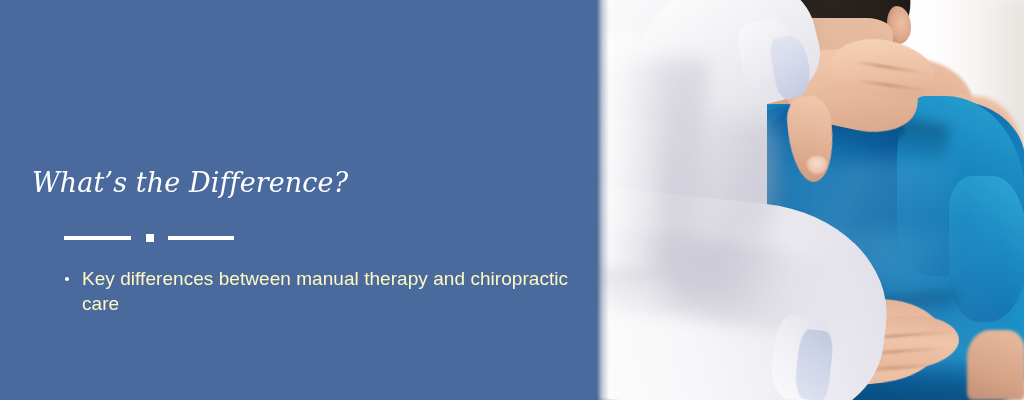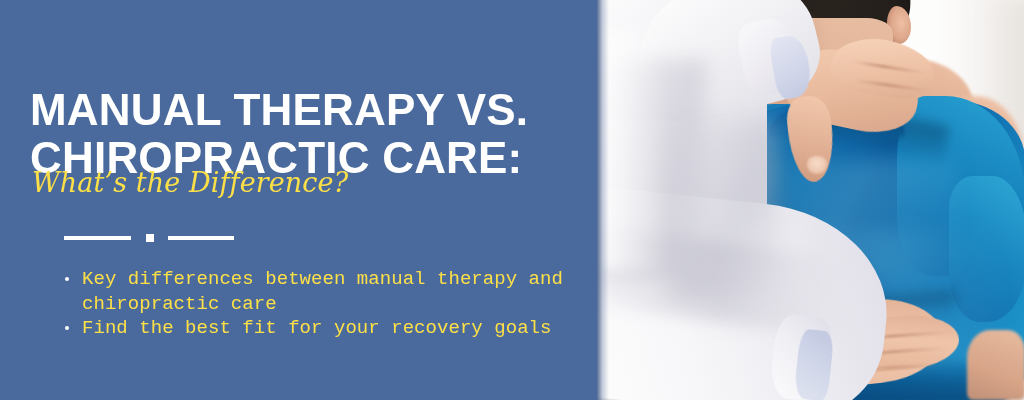--- a/index.html
+++ b/index.html
@@ -46,21 +46,21 @@
     font-weight: 700;
     letter-spacing: 0.2px;
     white-space: nowrap;
   }
   .headline .hl-line { display: block; }
 
   .subhead {
     position: absolute;
     left: 2px;
     top: 166px;
-    color: #fde047;
+    color: #ffffff;
     font-family: "DejaVu Serif", "Liberation Serif", serif;
     font-size: 27px;
     line-height: 34px;
     font-style: italic;
     font-weight: 400;
     letter-spacing: 0.1px;
     white-space: nowrap;
   }
 
   
@@ -94,22 +94,22 @@
     left: 30px;
     top: 267px;
     width: 515px;
     margin: 0;
     padding: 0;
     list-style: none;
   }
   .bullets li {
     position: relative;
     padding-left: 22px;
-    color: #fde047;
-    font-family: Liberation Mono, monospace;
+    color: #fef9c3;
+    font-family: Liberation Sans, sans-serif;
     font-size: 19px;
     line-height: 24.5px;
     font-weight: 400;
     letter-spacing: 0.05px;
   }
   .bullets li .bullet-dot {
     position: absolute;
     left: 5px;
     top: 10px;
     width: 4px;
@@ -441,41 +441,33 @@
   }
 </style>
 </head>
 <body>
 
 <div id="banner">
 
   <div class="left-panel">
     <div class="panel-inner">
 
-      <h1 class="headline">
-        <span class="hl-line">MANUAL THERAPY VS.</span>
-        <span class="hl-line">CHIROPRACTIC CARE:</span>
-      </h1>
 
       <div class="subhead">What’s the Difference?</div>
 
       <div class="divider">
         <span class="dline dline-left"></span>
         <span class="ddot"></span>
         <span class="dline dline-right"></span>
       </div>
 
       <ul class="bullets">
         <li>
           <span class="bullet-dot"></span>
           <span>Key differences between manual therapy and chiropractic care</span>
-        </li>
-        <li>
-          <span class="bullet-dot"></span>
-          <span>Find the best fit for your recovery goals</span>
         </li>
       </ul>
 
     </div>
   </div>
 
   <div class="photo" aria-label="Physical therapist in a white lab coat placing hands on the upper back and lower back of a patient wearing a blue t-shirt">
 
     <span class="layer bg-curtain"></span>
     <span class="layer bg-sheen-a"></span>

